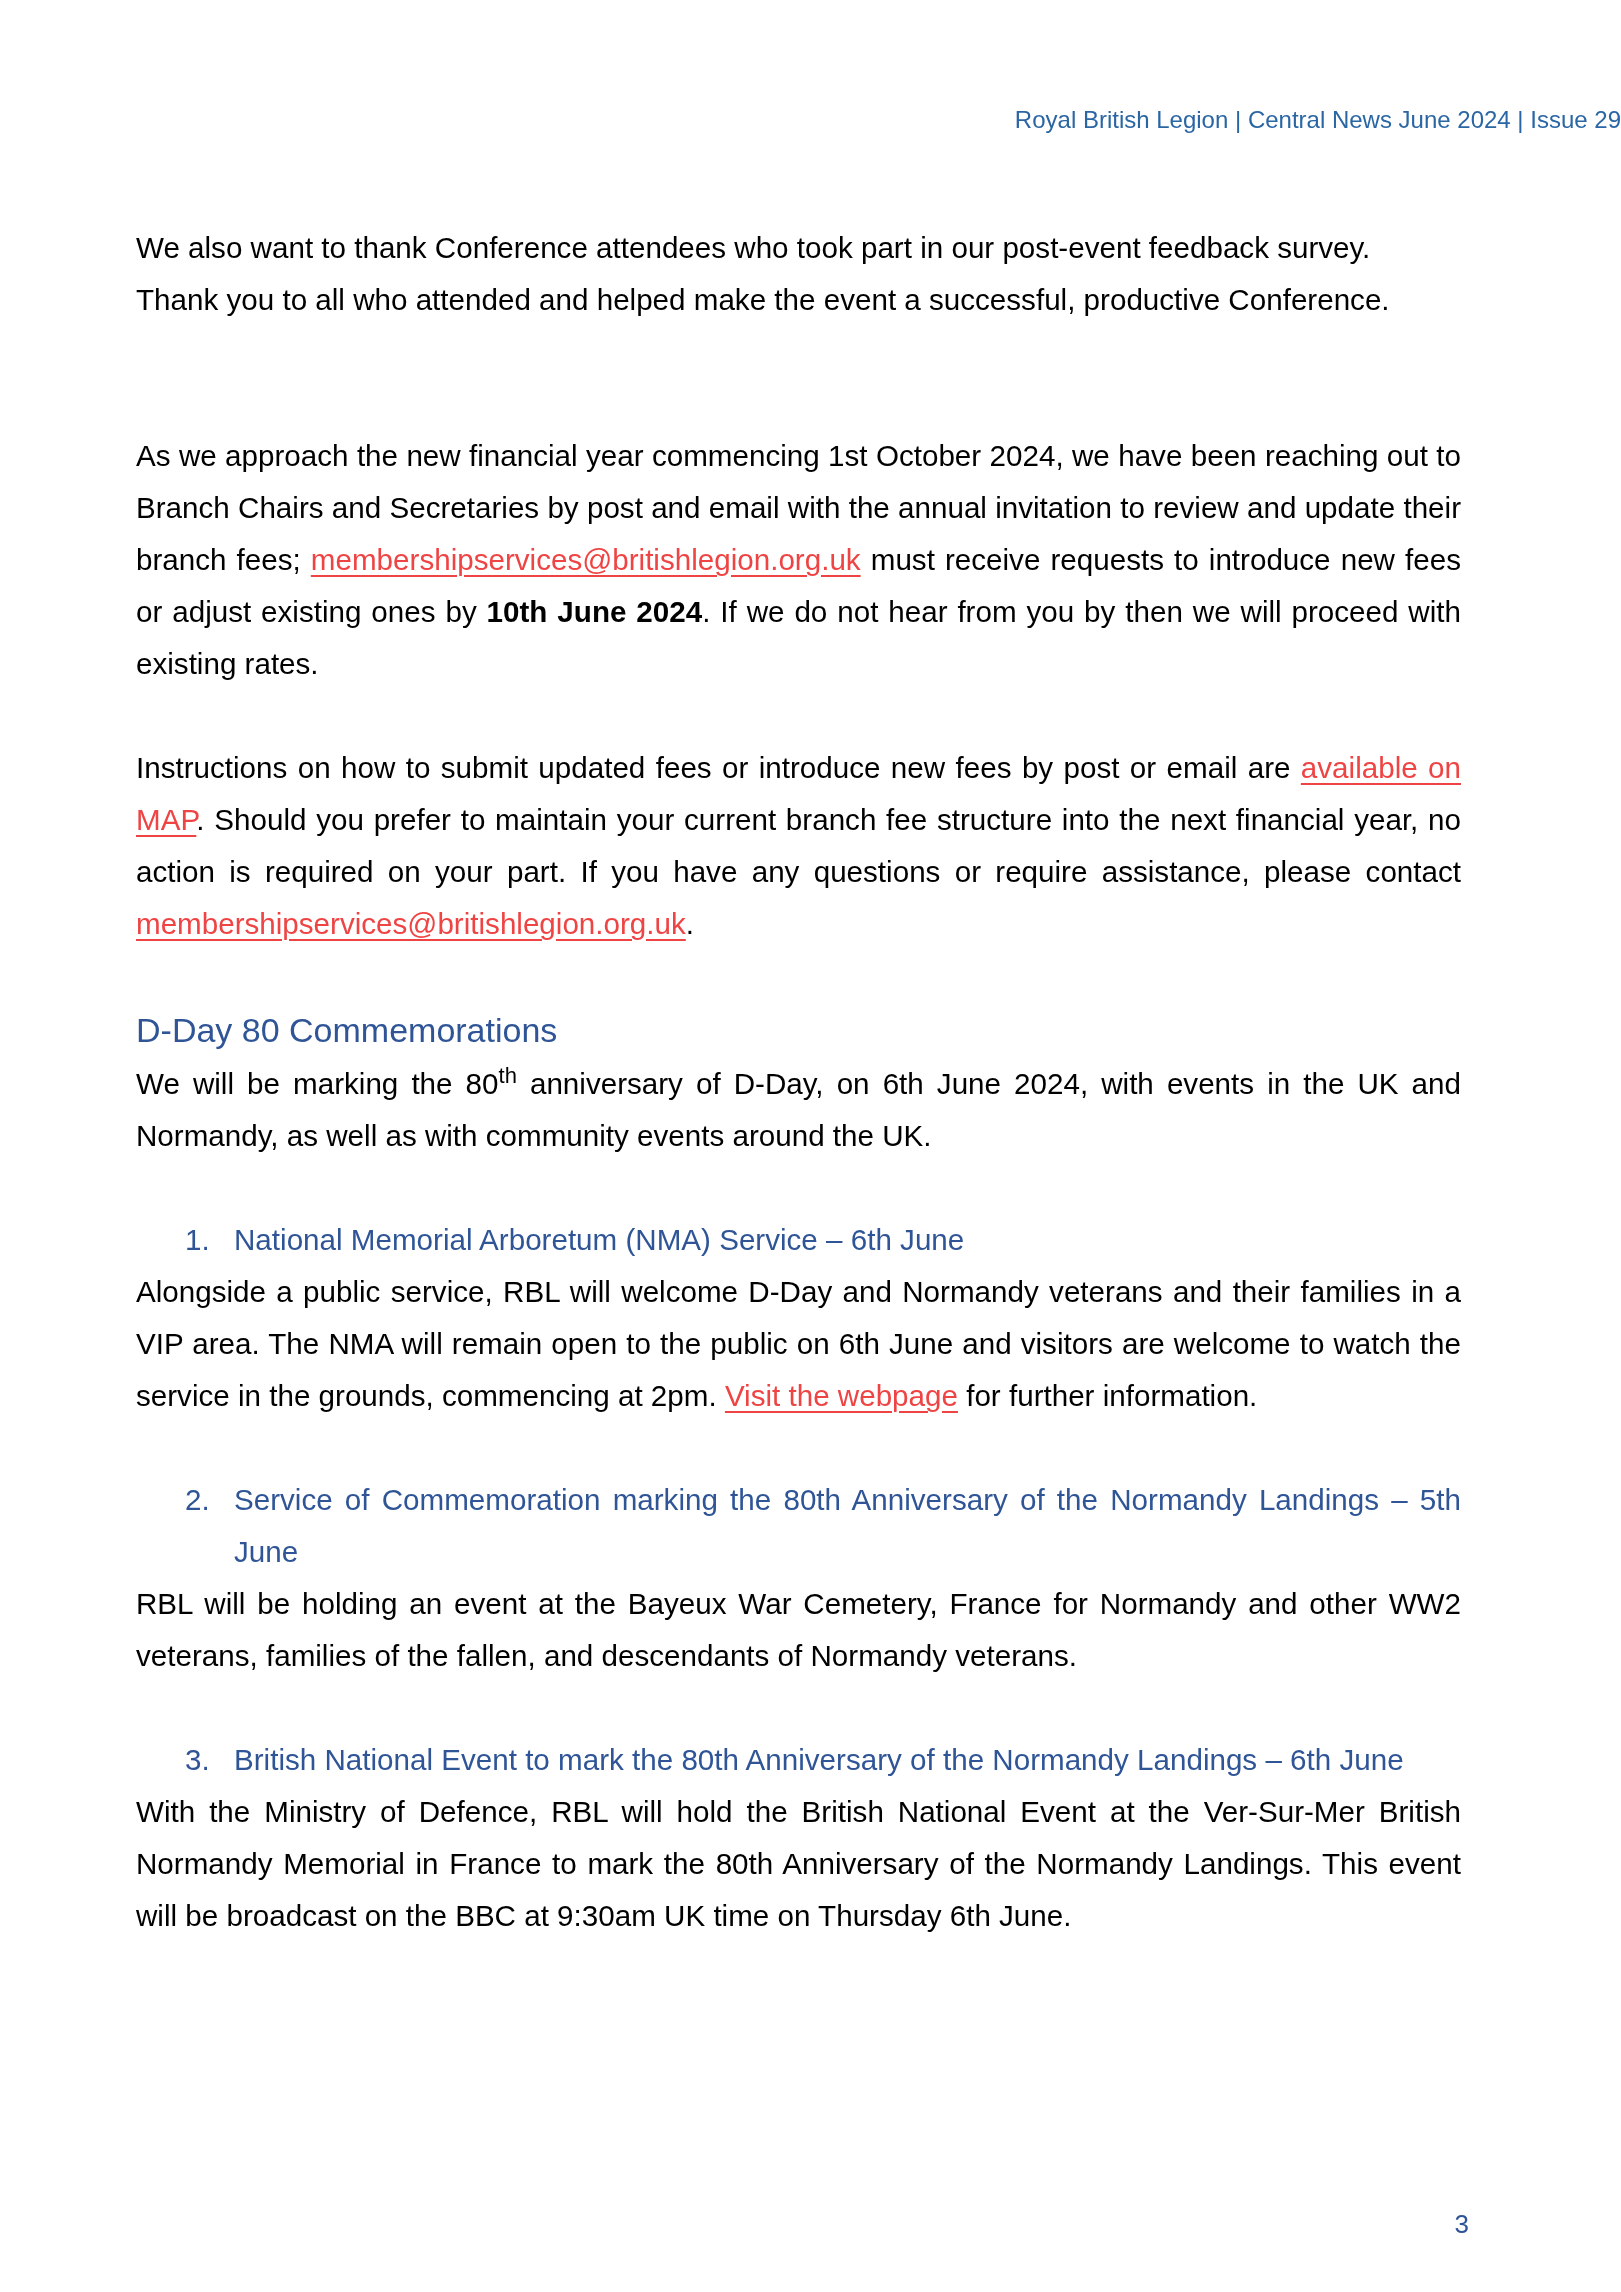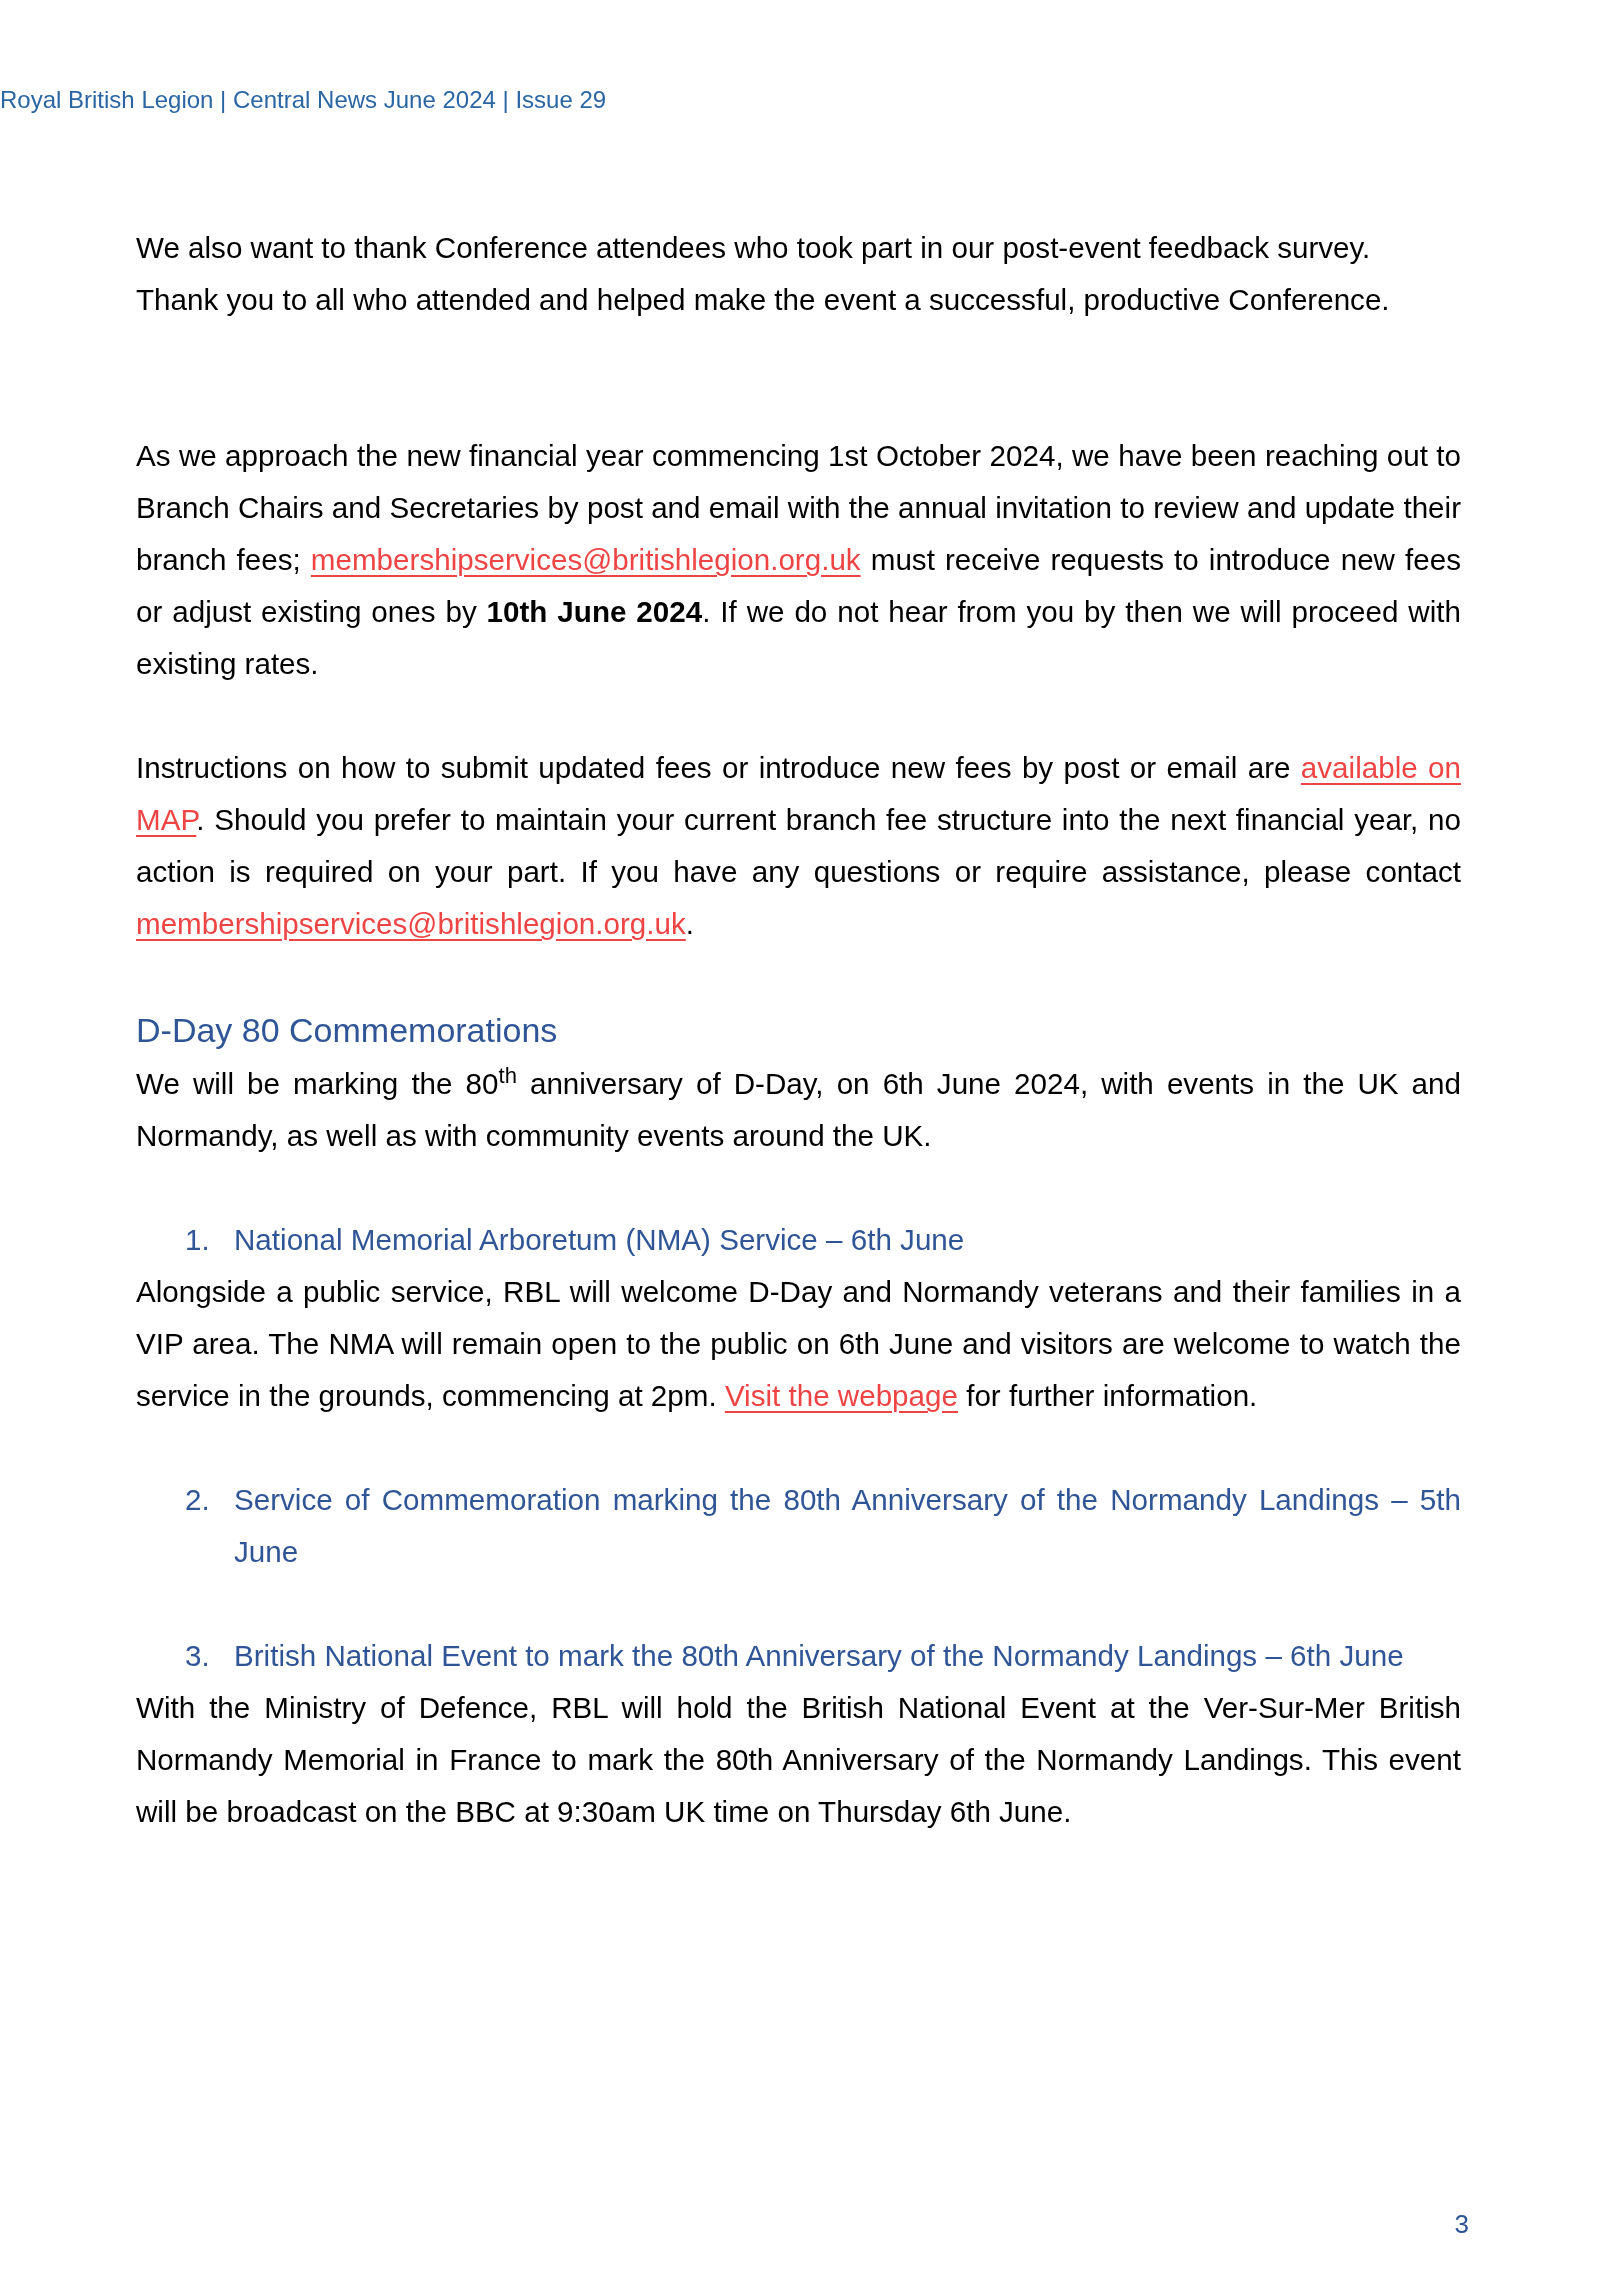--- a/index.html
+++ b/index.html
@@ -10,24 +10,24 @@
     body {
       width: 1621px;
       height: 2293px;
       position: relative;
       overflow: hidden;
       font-family: "Liberation Sans", sans-serif;
       color: #000000;
     }
     .page-header {
       position: absolute;
-      top: 84px;
+      top: 104px;
       left: 0;
       width: 1621px;
-      text-align: left;
+      text-align: right;
       font-size: 24px;
       color: #2a66a4;
       line-height: 32px;
     }
     .content {
       position: absolute;
       top: 222px;
       left: 136px;
       width: 1325px;
       font-size: 29.6px;
@@ -125,20 +125,21 @@
       <p class="para justify"><span>Alongside a public service, RBL will welcome D-Day and Normandy veterans and their families in a VIP area. The NMA will remain open to the public on 6th June and visitors are welcome to watch the service in the grounds, commencing at 2pm. </span><a class="link" href="#">Visit the webpage</a><span> for further information.</span></p>
     </div>
 
     <div class="gap-1"></div>
 
     <div>
       <div class="list-heading">
         <span class="num">2.</span>
         <span class="txt">Service of Commemoration marking the 80th Anniversary of the Normandy Landings – 5th June</span>
       </div>
+      <p class="para justify">RBL will be holding an event at the Bayeux War Cemetery, France for Normandy and other WW2 veterans, families of the fallen, and descendants of Normandy veterans.</p>
     </div>
 
     <div class="gap-1"></div>
 
     <div>
       <div class="list-heading">
         <span class="num">3.</span>
         <span class="txt">British National Event to mark the 80th Anniversary of the Normandy Landings – 6th June</span>
       </div>
       <p class="para justify">With the Ministry of Defence, RBL will hold the British National Event at the Ver-Sur-Mer British Normandy Memorial in France to mark the 80th Anniversary of the Normandy Landings. This event will be broadcast on the BBC at 9:30am UK time on Thursday 6th June.</p>

